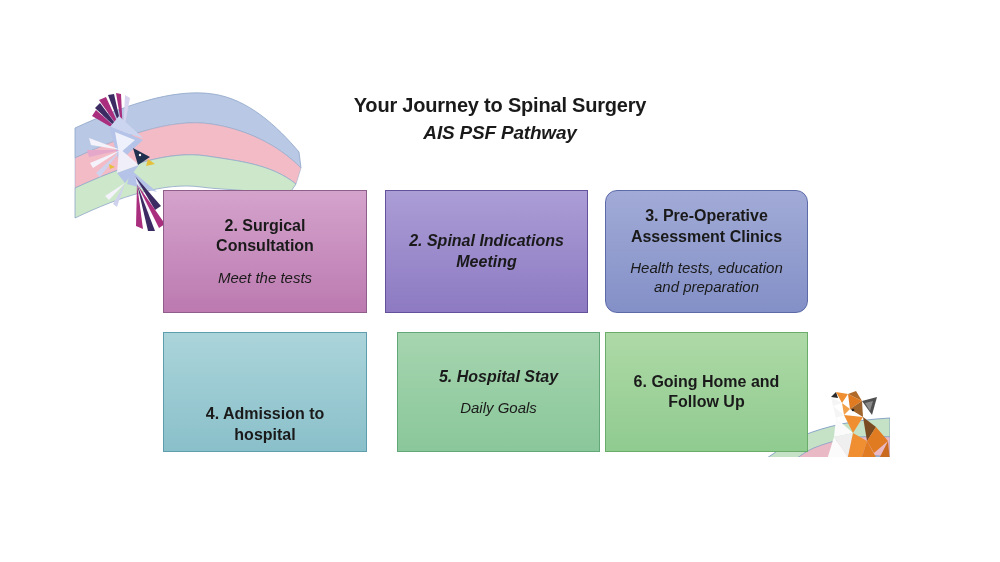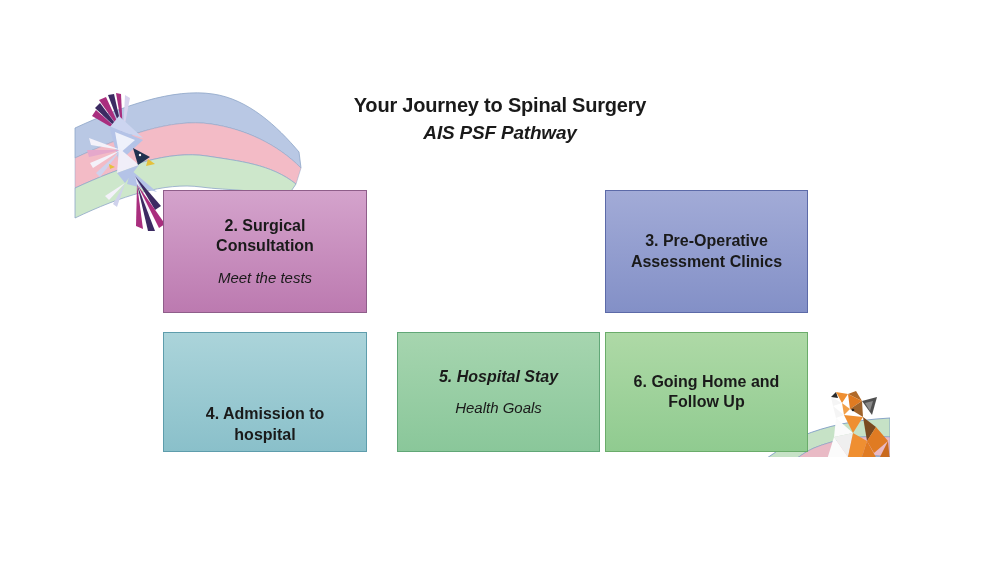--- a/index.html
+++ b/index.html
@@ -150,35 +150,42 @@
     <div class="title-line1">Your Journey to Spinal Surgery</div>
     <div class="title-line2">AIS PSF Pathway</div>
   </div>
 
   <div class="pathway-box pos-1" style="background: linear-gradient(rgb(212, 163, 204) 0%, rgb(188, 122, 176) 100%); border-color: rgb(143, 94, 138);">
     <div class="box-heading">2. Surgical
 Consultation</div>
     <div class="box-subtext">Meet the tests</div>
   </div>
 
+  <div class="pathway-box pos-2" style="background: linear-gradient(rgb(171, 157, 214) 0%, rgb(141, 122, 194) 100%); border-color: rgb(99, 81, 156);">
+    <div class="box-heading" style="font-style: italic;">2. Spinal Indications
+Meeting</div>
 
-  <div class="pathway-box pos-3" style="background: linear-gradient(rgb(162, 171, 215) 0%, rgb(131, 144, 199) 100%); border-color: rgb(92, 106, 168);">
+  </div>
+
+  <div class="pathway-box pos-3" style="background: linear-gradient(rgb(162, 171, 215) 0%, rgb(131, 144, 199) 100%); border-color: rgb(92, 106, 168); border-radius: 12px;">
     <div class="box-heading">3. Pre-Operative
 Assessment Clinics</div>
+    <div class="box-subtext">Health tests, education
+and preparation</div>
   </div>
 
   <div class="pathway-box pos-4" style="background: linear-gradient(rgb(171, 212, 218) 0%, rgb(138, 192, 202) 100%); border-color: rgb(94, 157, 172);">
     <div class="box-heading">4. Admission to
 hospital</div>
 
   </div>
 
   <div class="pathway-box pos-5" style="background: linear-gradient(rgb(166, 213, 175) 0%, rgb(138, 199, 154) 100%); border-color: rgb(97, 167, 119);">
     <div class="box-heading" style="font-style: italic;">5. Hospital Stay</div>
-    <div class="box-subtext">Health Goals</div>
+    <div class="box-subtext">Daily Goals</div>
   </div>
 
   <div class="pathway-box pos-6" style="background: linear-gradient(rgb(174, 217, 166) 0%, rgb(144, 203, 144) 100%); border-color: rgb(106, 172, 106);">
     <div class="box-heading">6. Going Home and
 Follow Up</div>
 
   </div>
 
 </div>
 

